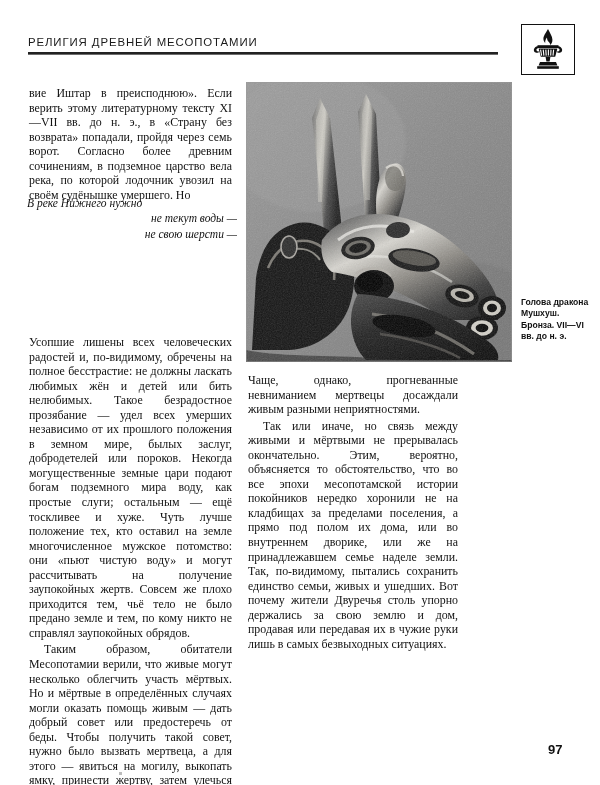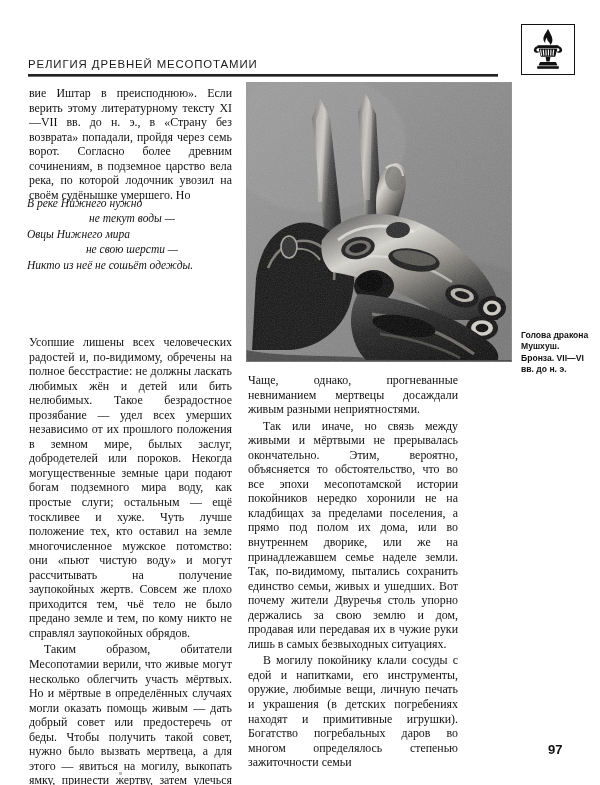--- a/index.html
+++ b/index.html
@@ -13,21 +13,21 @@
     position: relative;
     overflow: hidden;
     font-family: "Liberation Serif", serif;
     color: #111111;
   }
 
   
   #running-head {
     position: absolute;
     left: 28px;
-    top: 58px;
+    top: 36px;
     width: 470px;
   }
   #running-head .rh-text {
     font-family: "Liberation Sans", sans-serif;
     font-size: 11.4px;
     letter-spacing: 0.9px;
     color: #1a1a1a;
     white-space: nowrap;
     font-weight: 400;
   }
@@ -78,21 +78,21 @@
     position: absolute;
     left: 27px;
     top: 196px;
     width: 212px;
     font-style: italic;
     font-size: 11.5px;
     line-height: 15.4px;
     color: #111;
   }
   #verse .v { white-space: nowrap; }
-  #verse .v.r { text-align: center; padding-right: 2px; }
+  #verse .v.r { text-align: right; padding-right: 2px; }
 
   
   #photo {
     position: absolute;
     left: 246px;
     top: 82px;
     width: 266px;
     height: 280px;
     overflow: hidden;
     background: #8e8e8e;
@@ -103,21 +103,20 @@
   #caption {
     position: absolute;
     left: 521px;
     top: 297px;
     width: 72px;
     font-family: "Liberation Sans", sans-serif;
     font-size: 8.6px;
     line-height: 11.4px;
     font-weight: 700;
     color: #111;
-    margin-top: 33px;
   }
 
   
   #folio {
     position: absolute;
     left: 548px;
     top: 742px;
     font-family: "Liberation Sans", sans-serif;
     font-size: 13px;
     font-weight: 700;
@@ -156,23 +155,21 @@
   </svg>
 </div>
 
 <div class="col" id="col-left">
   <p>вие Иштар в преисподнюю». Если верить этому литературному тексту XI—VII вв. до н. э., в «Страну без возврата» попадали, пройдя через семь ворот. Согласно более древним сочинениям, в подземное царство вела река, по которой лодочник увозил на своём судёнышке умершего. Но</p>
 </div>
 
 <div id="verse">
   <div class="v">В реке Нижнего нужно</div>
   <div class="v r">не текут воды —</div>
-  <div class="v">Овцы Нижнего мира</div>
   <div class="v r">не свою шерсти —</div>
-  <div class="v">Никто из неё не сошьёт одежды.</div>
 </div>
 
 <div class="col" id="col-left-2" style="position:absolute; left:27px; top:333px; width:207px;">
   <p>Усопшие лишены всех человеческих радостей и, по-видимому, обречены на полное бесстрастие: не должны ласкать любимых жён и детей или бить нелюбимых. Такое безрадостное прозябание — удел всех умерших независимо от их прошлого положения в земном мире, былых заслуг, добродетелей или пороков. Некогда могущественные земные цари подают богам подземного мира воду, как простые слуги; остальным — ещё тоскливее и хуже. Чуть лучше положение тех, кто оставил на земле многочисленное мужское потомство: они «пьют чистую воду» и могут рассчитывать на получение заупокойных жертв. Совсем же плохо приходится тем, чьё тело не было предано земле и тем, по кому никто не справлял заупокойных обрядов.</p>
   <p class="indent">Таким образом, обитатели Месопотамии верили, что живые могут несколько облегчить участь мёртвых. Но и мёртвые в определённых случаях могли оказать помощь живым — дать добрый совет или предостеречь от беды. Чтобы получить такой совет, нужно было вызвать мертвеца, а для этого — явиться на могилу, выкопать ямку, принести жертву, затем улечься спать и ждать откровения во сне.</p>
 </div>
 
 <div id="photo">
   <svg width="266" height="280" viewBox="0 0 266 280" aria-hidden="true">
     <defs>
@@ -265,18 +262,17 @@
     <rect width="266" height="280" fill="transparent" filter="url(#grain)" opacity="0.9"></rect>
     <rect x="0" y="0" width="266" height="280" fill="none" stroke="#9a9a9a" stroke-width="2" opacity="0.5"></rect>
   </svg>
 </div>
 
 <div id="caption">Голова дракона Мушхуш. Бронза. VII—VI вв. до н. э.</div>
 
 <div class="col" id="col-right">
   <p>Чаще, однако, прогневанные невниманием мертвецы досаждали живым разными неприятностями.</p>
   <p class="indent">Так или иначе, но связь между живыми и мёртвыми не прерывалась окончательно. Этим, вероятно, объясняется то обстоятельство, что во все эпохи месопотамской истории покойников нередко хоронили не на кладбищах за пределами поселения, а прямо под полом их дома, или во внутреннем дворике, или же на принадлежавшем семье наделе земли. Так, по-видимому, пытались сохранить единство семьи, живых и ушедших. Вот почему жители Двуречья столь упорно держались за свою землю и дом, продавая или передавая их в чужие руки лишь в самых безвыходных ситуациях.</p>
-  <p class="indent">В могилу покойнику клали сосуды с едой и напитками, его инструменты, оружие, любимые вещи, личную печать и украшения (в детских погребениях находят и примитивные игрушки). Богатство погребальных даров во многом определялось степенью зажиточности семьи</p>
 </div>
 
 <div id="folio">97</div>
 
 <div id="stray-mark"></div>
 
 </body></html>

